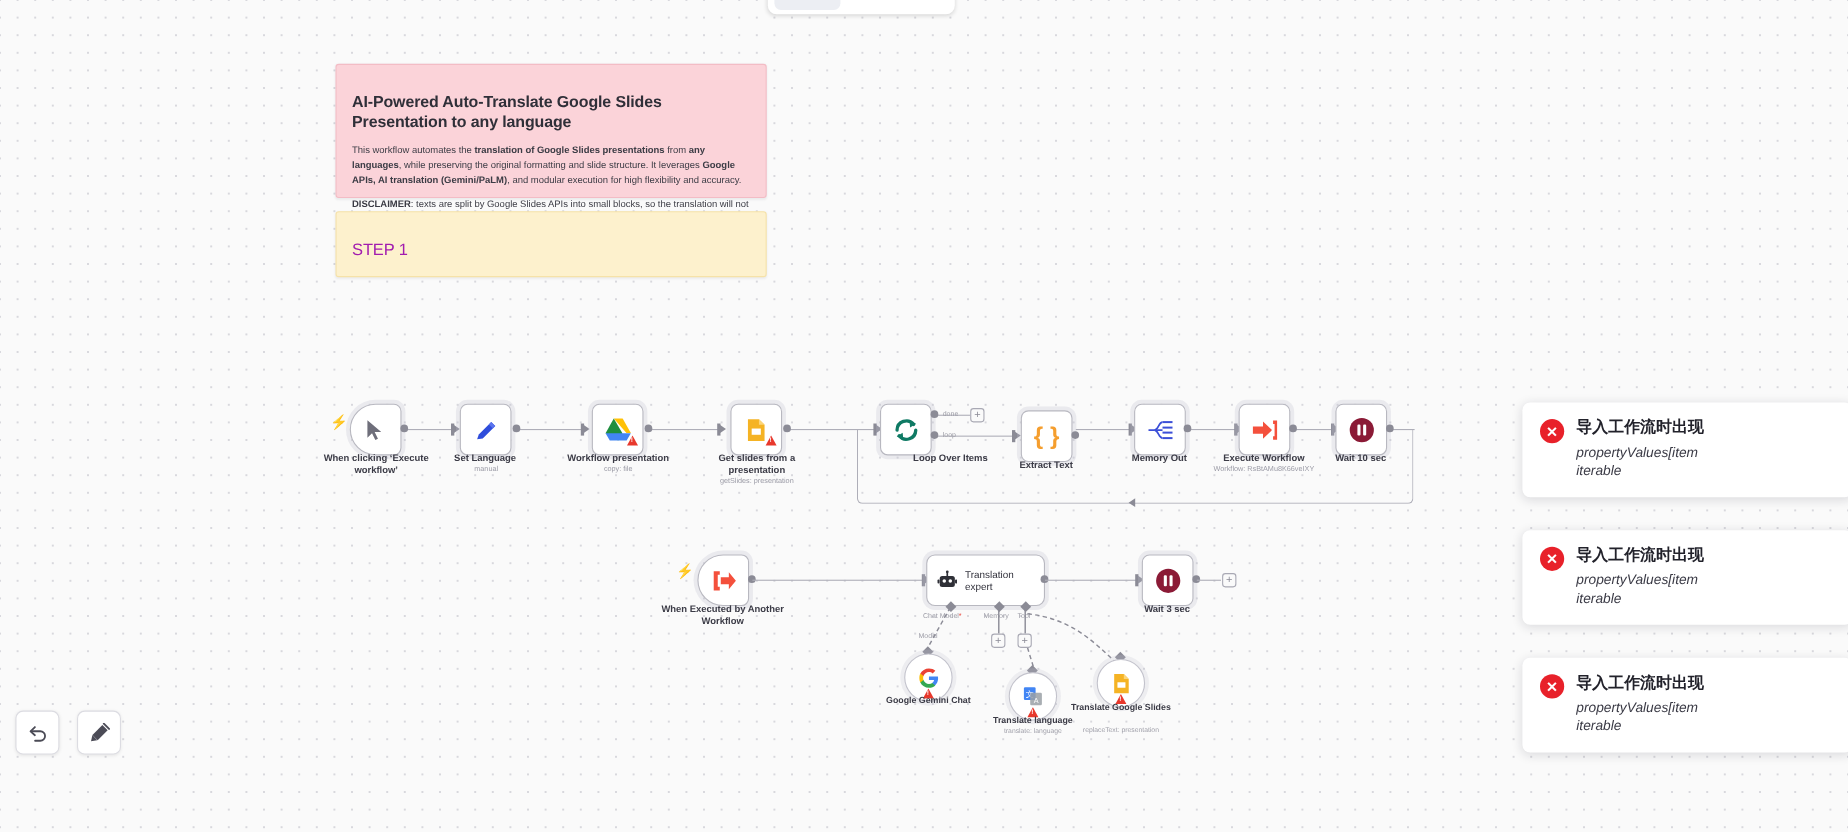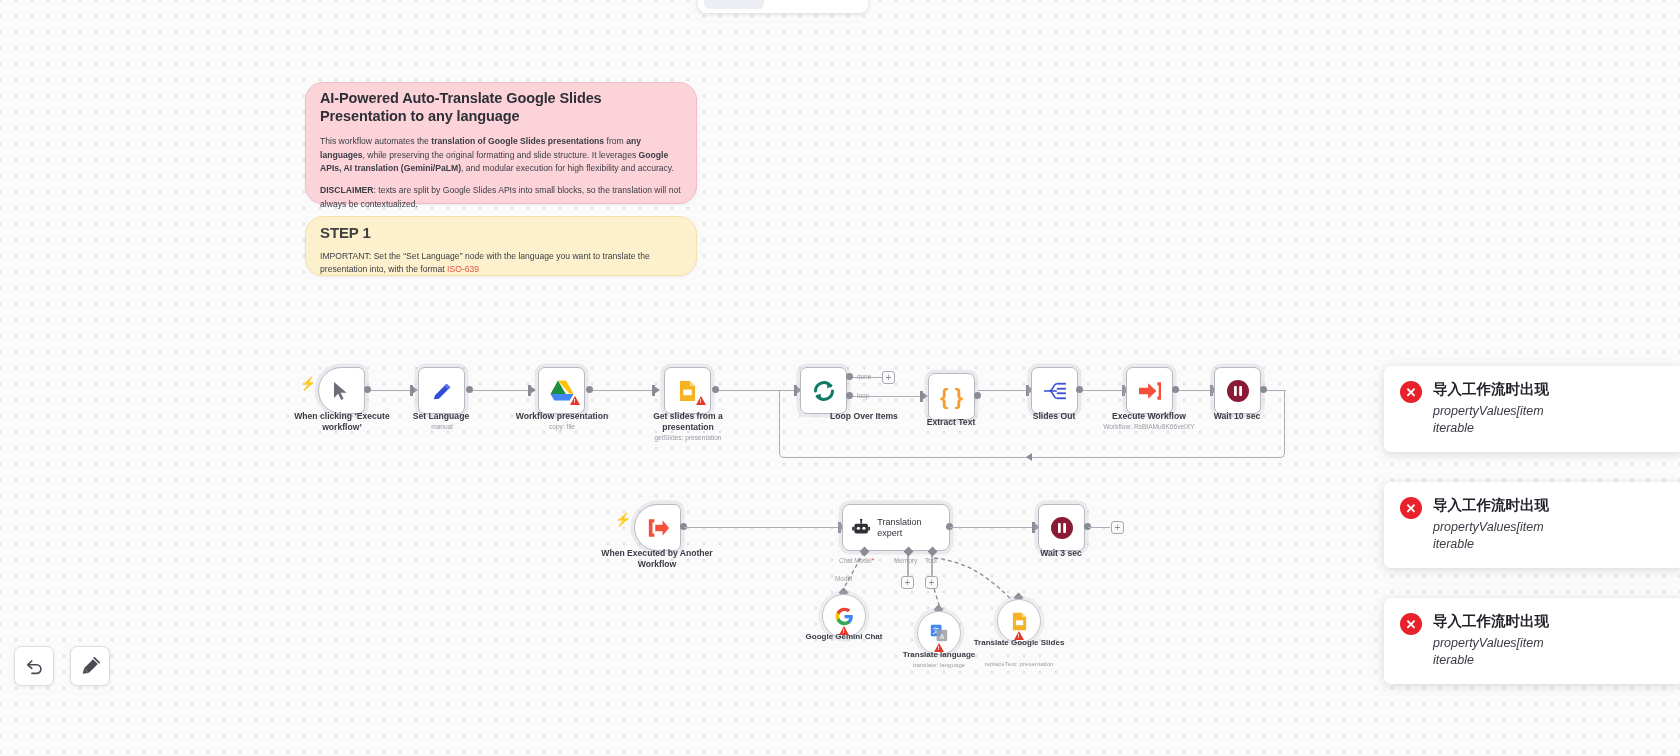--- a/index.html
+++ b/index.html
@@ -29,27 +29,26 @@
   }
   .tab {
     font-size: 12.5px; color: #7d7d87;
     padding: 7px 11px; border-radius: 6px; white-space: nowrap;
   }
   .tab.active { background: #eceef3; color: #2d2e3a; font-weight: 600; }
 
   
   .sticky {
     position: absolute;
-    border-radius: 18px;
-    padding: 7px 14px 14px 14px;
+    border-radius: 3px;
+    padding: 26px 14px 14px 14px;
     box-shadow: 0 1px 2px rgba(40,40,60,.07);
-    margin-top: 24px;
   }
   .sticky h3 { font-size: 14.5px; line-height: 1.22; font-weight: 700; color: #2f2f38; margin-bottom: 10px; letter-spacing: -0.1px; }
-  .sticky h2 { font-size: 15px; font-weight: 700; color: #404040; margin-bottom: 9px; letter-spacing: -0.1px;}
+  .sticky h2 { font-size: 15px; font-weight: 400; color: #a21caf; margin-bottom: 9px; letter-spacing: -0.1px;}
   .sticky p { font-size: 8.6px; line-height: 1.55; color: #3c3c45; margin-bottom: 9px; }
   .sticky p:last-child { margin-bottom: 0; }
   .sticky b { font-weight: 700; }
   .iso { color: #e0574a; }
 
   #note-main { left: 305px; top: 58px; width: 392px; height: 122px; background: #fbd3d9; border: 1px solid #f3bcc5; }
   #note-step1 { left: 305px; top: 192px; width: 392px; height: 60px; background: #fdf1cd; border: 1px solid #f6e2a8; }
   #note-step2 { left: 305px; top: 263px; width: 392px; height: 60px; background: #fdf1cd; border: 1px solid #f6e2a8; }
 
   
@@ -198,21 +197,20 @@
   </div>
 
   <div class="sticky" id="note-main">
     <h3>AI-Powered Auto-Translate Google Slides Presentation to any language</h3>
     <p><span>This workflow automates the </span><b>translation of Google Slides presentations</b><span> from </span><b>any languages</b><span>, while preserving the original formatting and slide structure. It leverages </span><b>Google APIs, AI translation (Gemini/PaLM)</b><span>, and modular execution for high flexibility and accuracy.</span></p>
     <p><b>DISCLAIMER</b><span>: texts are split by Google Slides APIs into small blocks, so the translation will not always be contextualized.</span></p>
   </div>
 
   <div class="sticky" id="note-step1">
     <h2>STEP 1</h2>
-    <p><span>IMPORTANT: Set the “Set Language” node with the language you want to translate the presentation into, with the format </span><span class="iso">ISO-639</span></p>
   </div>
 
 
   <div class="edge" style="left:368px; top:390px; width:44px;"></div>
   <div class="edge" style="left:470px; top:390px; width:60px;"></div>
   <div class="edge" style="left:592px; top:390px; width:62px;"></div>
   <div class="edge" style="left:718px; top:390px; width:78px;"></div>
   <div class="edge" style="left:850px; top:377px; width:32px;"></div>
   <div class="edge" style="left:850px; top:396px; width:72px;"></div>
   <div class="edge" style="left:978px; top:390px; width:50px;"></div>
@@ -308,21 +306,21 @@
       <path d="M7 11 H15" stroke="#3b4fd8" stroke-width="1.7"></path>
       <rect x="15" y="2" width="10" height="2" fill="#3b4fd8"></rect>
       <rect x="15" y="7.5" width="10" height="2" fill="#3b4fd8"></rect>
       <rect x="15" y="12.5" width="10" height="2" fill="#3b4fd8"></rect>
       <rect x="15" y="18" width="10" height="2" fill="#3b4fd8"></rect>
     </svg>
   </div>
   <div class="dot" style="left:1076px; top:386px;"></div>
   <div class="arrowbar" style="left:1122px; top:385px;"></div>
   <div class="arrow" style="left:1124px; top:386px;"></div>
-  <div class="nodelabel" style="left:994px; top:411px;">Slides Out</div>
+  <div class="nodelabel" style="left:994px; top:411px;">Memory Out</div>
 
   <div class="node" style="left:1126px; top:367px;">
     <svg width="24" height="22" viewBox="0 0 26 24">
       <path d="M1 8.5 H11 V3.5 L20 12 L11 20.5 V15.5 H1 Z" fill="#f4503c"></path>
       <path d="M21 2.5 H25 V21.5 H21 V18 H22.5 V6 H21 Z" fill="#f4503c"></path>
     </svg>
   </div>
   <div class="dot" style="left:1172px; top:386px;"></div>
   <div class="arrowbar" style="left:1210px; top:385px;"></div>
   <div class="arrow" style="left:1212px; top:386px;"></div>

